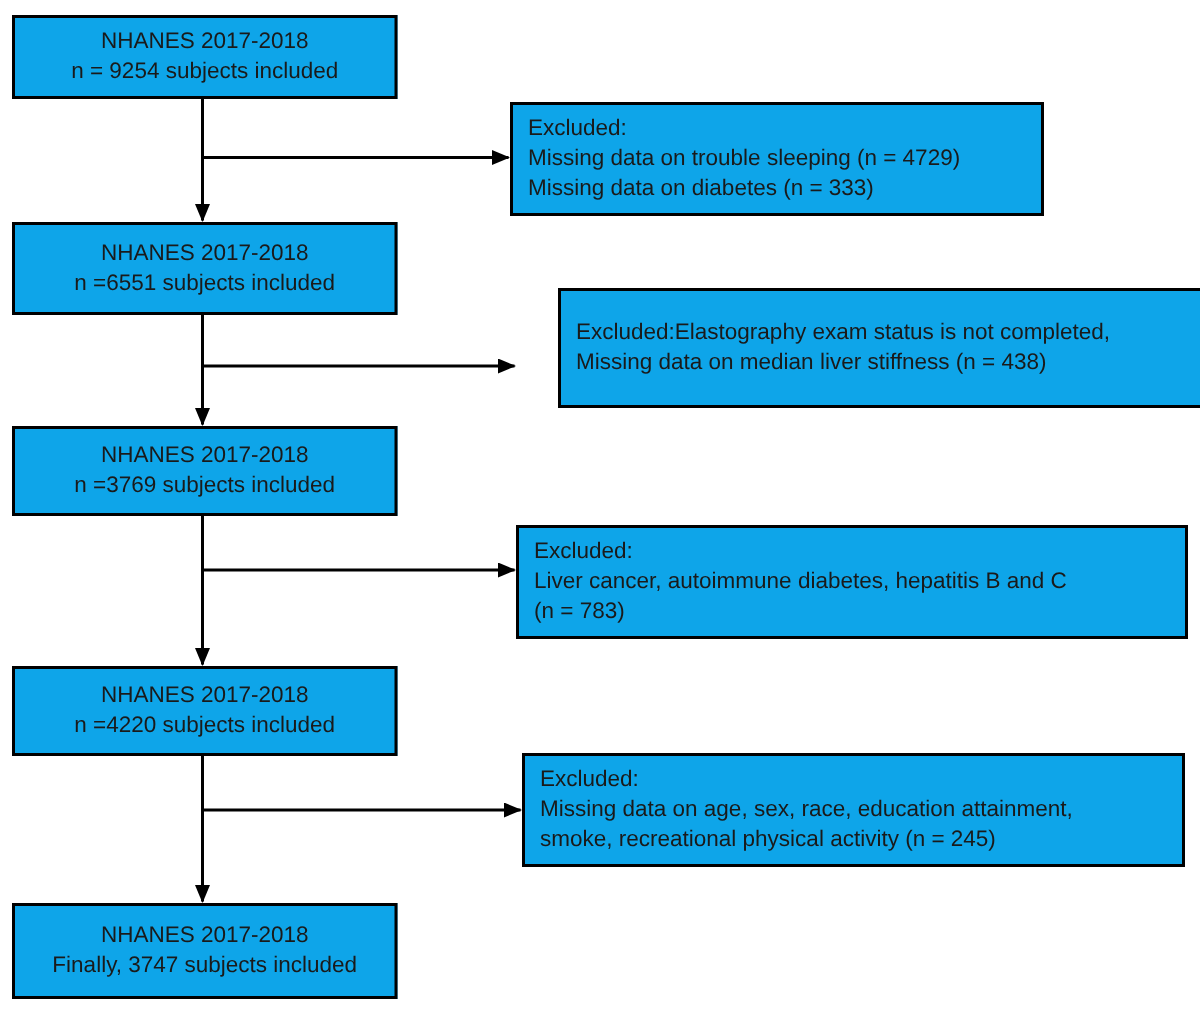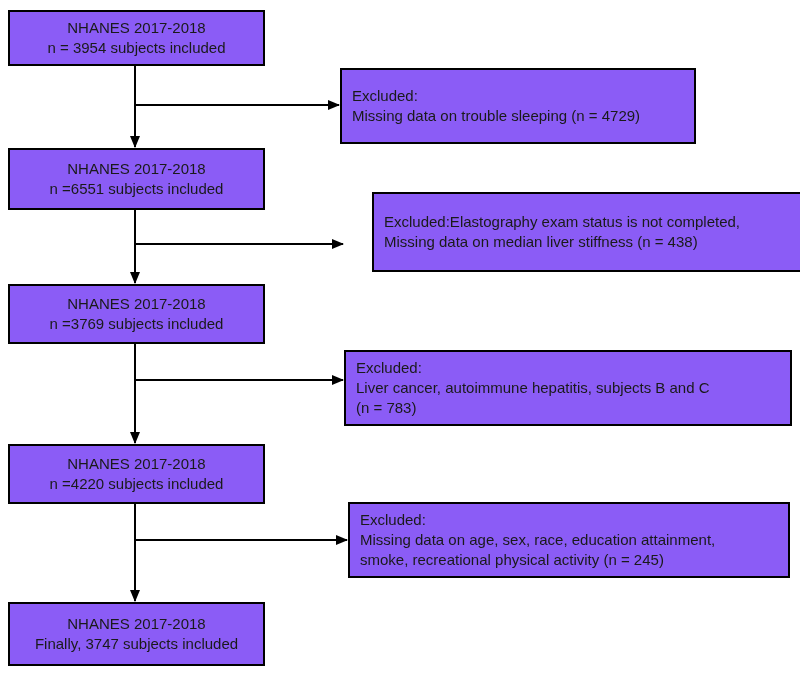--- a/index.html
+++ b/index.html
@@ -17,21 +17,21 @@
   }
   .arrows {
     position: absolute;
     left: 0; top: 0;
     width: 800px; height: 676px;
     pointer-events: none;
   }
   .box {
     position: absolute;
     border: 2px solid #000000;
-    background: #8b5cf6;
+    background: #0ea5e9;
     box-sizing: border-box;
     color: #1a1a1a;
     font-size: 15px;
     line-height: 20px;
   }
   .main-box {
     left: 8px;
     width: 257px;
     display: flex;
     flex-direction: column;
@@ -74,21 +74,21 @@
     <line x1="135" y1="504" x2="135" y2="601" stroke="#000" stroke-width="2" marker-end="url(#ah)"></line>
 
     <line x1="135" y1="105" x2="339" y2="105" stroke="#000" stroke-width="2" marker-end="url(#ah)"></line>
     <line x1="135" y1="244" x2="343" y2="244" stroke="#000" stroke-width="2" marker-end="url(#ah)"></line>
     <line x1="135" y1="380" x2="343" y2="380" stroke="#000" stroke-width="2" marker-end="url(#ah)"></line>
     <line x1="135" y1="540" x2="347" y2="540" stroke="#000" stroke-width="2" marker-end="url(#ah)"></line>
   </svg>
 
   <div class="box main-box mb0">
     <div>NHANES 2017-2018</div>
-    <div>n = 3954 subjects included</div>
+    <div>n = 9254 subjects included</div>
   </div>
 
   <div class="box main-box mb1">
     <div>NHANES 2017-2018</div>
     <div>n =6551  subjects included</div>
   </div>
 
   <div class="box main-box mb2">
     <div>NHANES 2017-2018</div>
     <div>n =3769 subjects included</div>
@@ -100,30 +100,31 @@
   </div>
 
   <div class="box main-box mb4">
     <div>NHANES 2017-2018</div>
     <div>Finally, 3747 subjects included</div>
   </div>
 
   <div class="box excl-box eb0">
     <div>Excluded:</div>
     <div>Missing data on trouble sleeping  (n = 4729)</div>
+    <div>Missing data on diabetes (n = 333)</div>
   </div>
 
   <div class="box excl-box eb1">
     <div>Excluded:Elastography exam status is not completed,</div>
     <div>Missing data on median liver stiffness (n = 438)</div>
   </div>
 
   <div class="box excl-box eb2">
     <div>Excluded:</div>
-    <div>Liver cancer, autoimmune hepatitis, subjects B and C</div>
+    <div>Liver cancer, autoimmune diabetes, hepatitis B and C</div>
     <div>(n = 783)</div>
   </div>
 
   <div class="box excl-box eb3">
     <div>Excluded:</div>
     <div>Missing data on age, sex, race, education attainment,</div>
     <div>smoke, recreational physical activity  (n = 245)</div>
   </div>
 
 </div>

